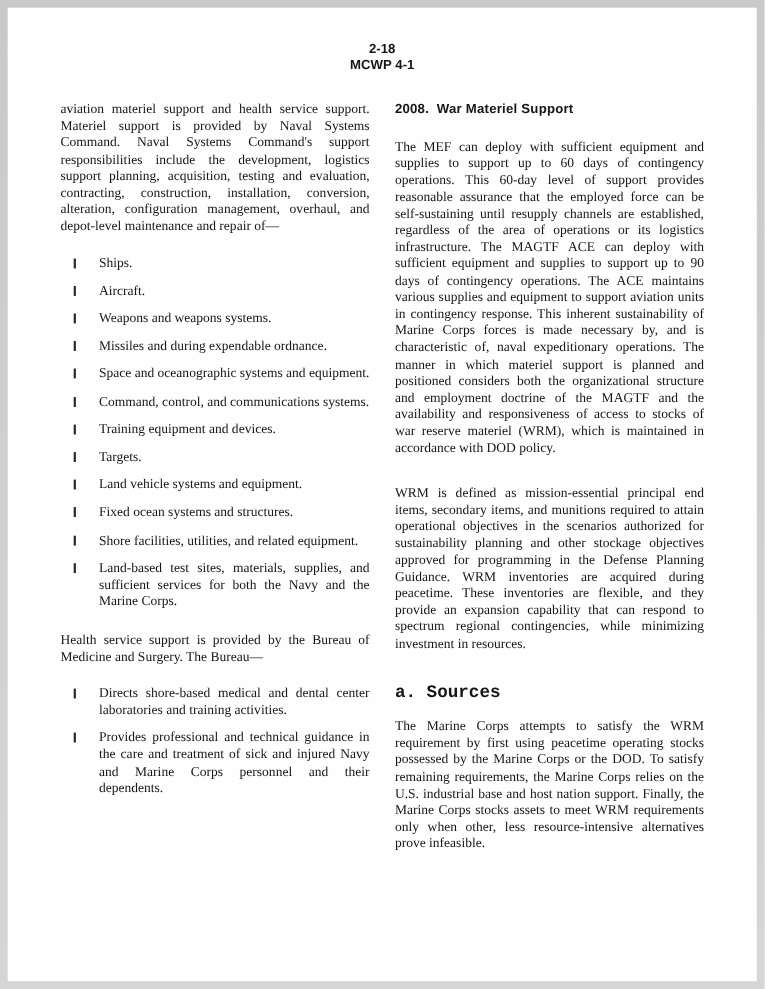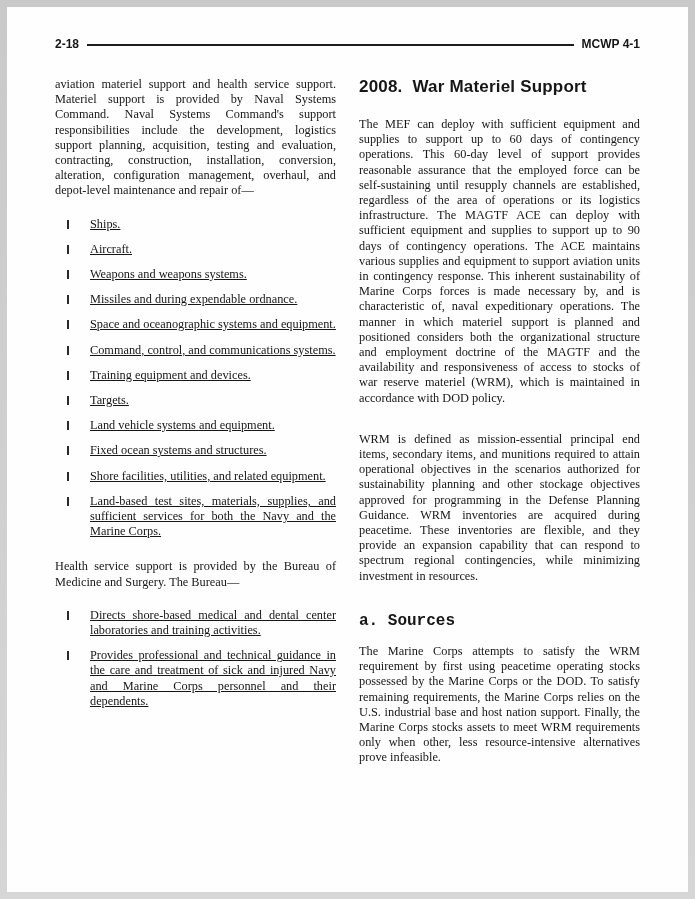--- a/index.html
+++ b/index.html
@@ -26,20 +26,21 @@
     color: #161616;
   }
   
   .page-header {
     display: flex;
     align-items: center;
     font-family: "Liberation Sans", sans-serif;
     font-weight: bold;
     font-size: 12px;
     margin-bottom: 26px;
+    flex-direction: column;
   }
   .header-rule {
     flex: 1;
     height: 2px;
     background: #1d1d1d;
     margin: 1px 8px 0 8px;
   }
   
   .content {
     display: flex;
@@ -59,38 +60,37 @@
   ul.bullet-list {
     list-style: none;
     margin: 2px 0 20px 0;
     padding: 0;
   }
   li.bullet-item {
     display: flex;
     margin-bottom: 10px;
     font-size: 12.3px;
     line-height: 15.2px;
-    text-decoration: underline;
   }
   .bullet-glyph {
     width: 2px;
     height: 9px;
     background: #2a2a2a;
     flex-shrink: 0;
     margin: 3px 0 0 12px;
   }
   .bullet-text {
     flex: 1;
     margin-left: 21px;
     text-align: justify;
   }
   
   h2.section-heading {
     font-family: "Liberation Sans", sans-serif;
-    font-size: 17px;
+    font-size: 12px;
     font-weight: bold;
     margin: 0 0 20px 0;
     white-space: pre-wrap;
     letter-spacing: 0.2px;
   }
   h3.subsection-heading {
     font-family: Liberation Mono, monospace;
     font-size: 16px;
     font-weight: bold;
     margin: 28px 0 14px 0;

